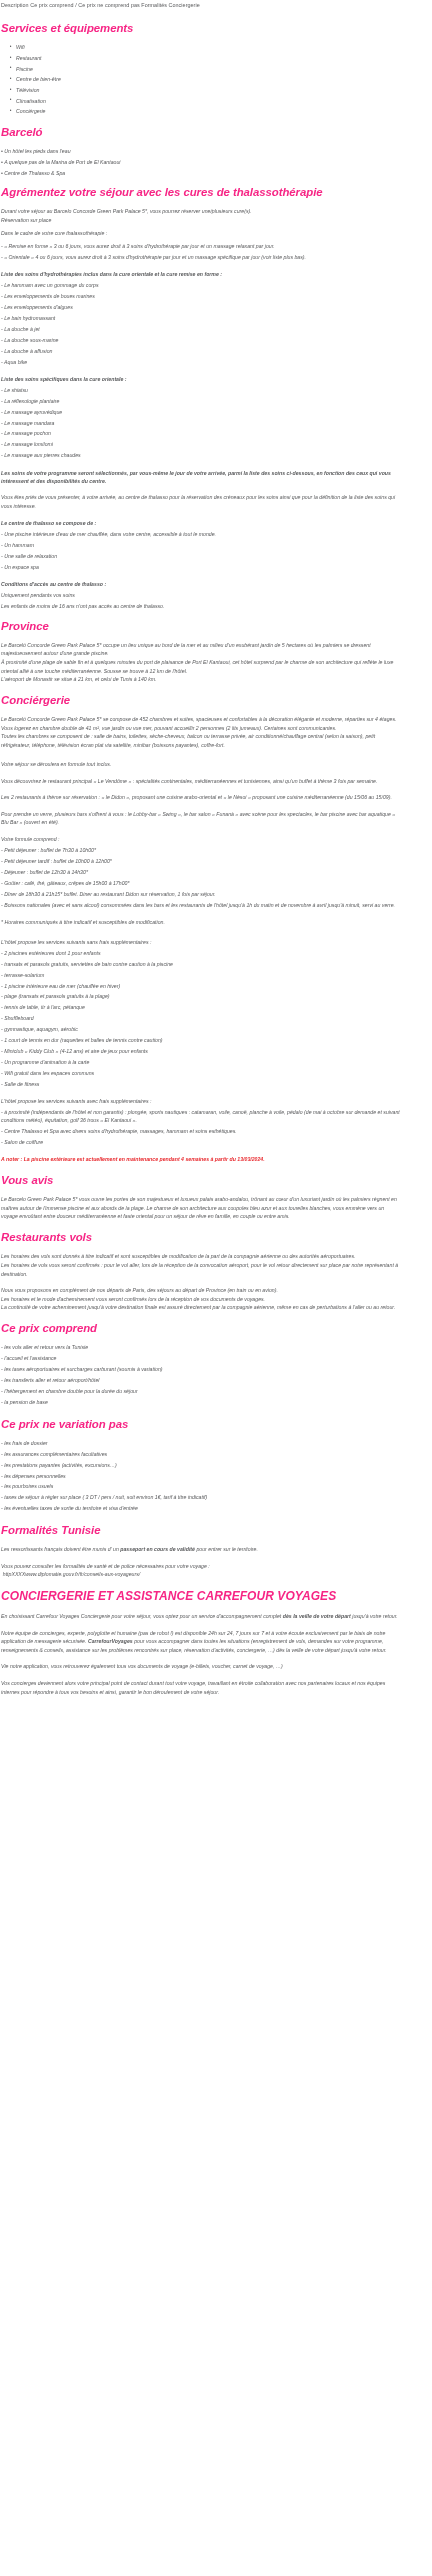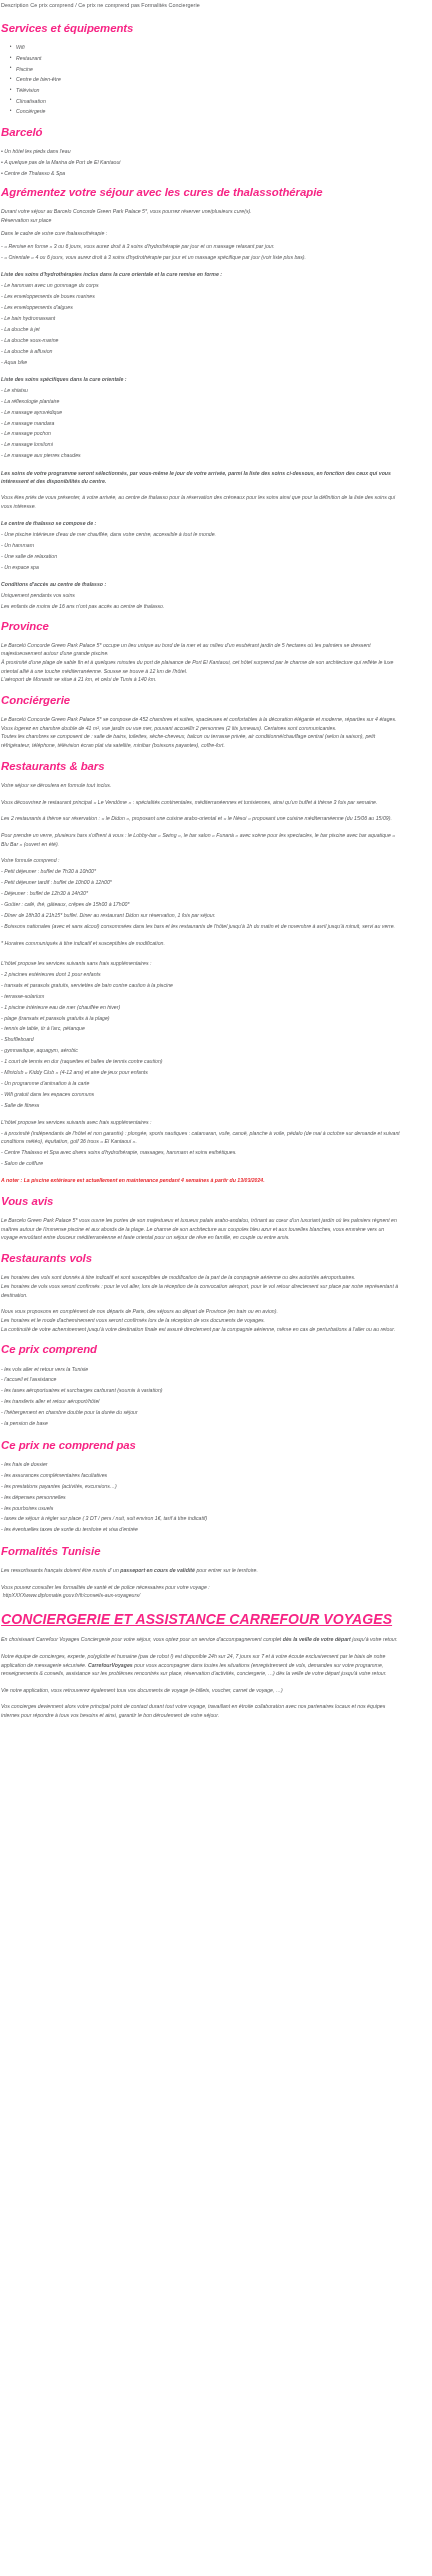--- a/index.html
+++ b/index.html
@@ -32,23 +32,22 @@
   h2.section-title {
     font-style: italic;
     font-weight: bold;
     color: #f72585;
     margin: 0 0 8px 0;
     font-size: 11.4px;
     line-height: 1.15;
     letter-spacing: -0.005em;
   }
   h2.section-title.caps {
-    font-size: 14px;
+    font-size: 12px;
     letter-spacing: 0.005em;
-    text-decoration: underline;
   }
   .para {
     margin: 0 0 4.6px 0;
     line-height: 1.66;
   }
   .para.tight { margin-bottom: 0; }
   ul.bullets {
     margin: 0 0 10.3px 0;
     padding-left: 15px;
     list-style: none;
@@ -160,21 +159,20 @@
   <h2 class="section-title">Province</h2>
   <div class="para tight">Le Barceló Concorde Green Park Palace 5* occupe un lieu unique au bord de la mer et au milieu d'un exubérant jardin de 5 hectares où les palmiers se dressent majestueusement autour d'une grande piscine.</div>
   <div class="para tight">À proximité d'une plage de sable fin et à quelques minutes du port de plaisance de Port El Kantaoui, cet hôtel surprend par le charme de son architecture qui reflète le luxe oriental allié à une touche méditerranéenne. Sousse se trouve à 12 km de l'hôtel.</div>
   <div class="para" style="margin-bottom:10.3px;">L'aéroport de Monastir se situe à 21 km, et celui de Tunis à 140 km.</div>
 
   <h2 class="section-title">Conciérgerie</h2>
   <div class="para tight">Le Barceló Concorde Green Park Palace 5* se compose de 452 chambres et suites, spacieuses et confortables à la décoration élégante et moderne, réparties sur 4 étages.</div>
   <div class="para tight">Vous logerez en chambre double de 41 m², vue jardin ou vue mer, pouvant accueillir 2 personnes (2 lits jumeaux). Certaines sont communicantes.</div>
   <div class="para" style="margin-bottom:10.3px;">Toutes les chambres se composent de : salle de bains, toilettes, sèche-cheveux, balcon ou terrasse privée, air conditionné/chauffage central (selon la saison), petit réfrigérateur, téléphone, télévision écran plat via satellite, minibar (boissons payantes), coffre-fort.</div>
 
-  <h2 class="section-title">Restaurants &amp; bars</h2>
   <div class="para" style="margin-bottom:8px;">Votre séjour se déroulera en formule tout inclus.</div>
   <div class="para" style="margin-bottom:8px;">Vous découvrirez le restaurant principal « Le Vendôme » : spécialités continentales, méditerranéennes et tunisiennes, ainsi qu'un buffet à thème 3 fois par semaine.</div>
   <div class="para" style="margin-bottom:8px;">Les 2 restaurants à thème sur réservation : « le Didon », proposant une cuisine arabo-oriental et « le Nèsoi » proposant une cuisine méditerranéenne (du 15/06 au 15/09).</div>
   <div class="para" style="margin-bottom:8px;">Pour prendre un verre, plusieurs bars s'offrent à vous : le Lobby-bar « Swing », le bar salon « Funanà » avec scène pour les spectacles, le bar piscine avec bar aquatique « Blu Bar » (ouvert en été).</div>
   <div class="dashline">Votre formule comprend :</div>
   <div class="group">
     <div class="dashline">- Petit déjeuner : buffet de 7h30 à 10h00*</div>
     <div class="dashline">- Petit déjeuner tardif : buffet de 10h00 à 12h00*</div>
     <div class="dashline">- Déjeuner : buffet de 12h30 à 14h30*</div>
     <div class="dashline">- Goûter : café, thé, gâteaux, crêpes de 15h00 à 17h00*</div>
@@ -220,21 +218,21 @@
   <h2 class="section-title">Ce prix comprend</h2>
   <div class="group" style="margin-bottom:11.4px;">
     <div class="dashline">- les vols aller et retour vers la Tunisie</div>
     <div class="dashline">- l'accueil et l'assistance</div>
     <div class="dashline">- les taxes aéroportuaires et surcharges carburant (soumis à variation)</div>
     <div class="dashline">- les transferts aller et retour aéroport/hôtel</div>
     <div class="dashline">- l'hébergement en chambre double pour la durée du séjour</div>
     <div class="dashline">- la pension de base</div>
   </div>
 
-  <h2 class="section-title">Ce prix ne comprend pas</h2>
+  <h2 class="section-title">Ce prix ne variation pas</h2>
   <div class="group" style="margin-bottom:11.4px;">
     <div class="dashline">- les frais de dossier</div>
     <div class="dashline">- les assurances complémentaires facultatives</div>
     <div class="dashline">- les prestations payantes (activités, excursions…)</div>
     <div class="dashline">- les dépenses personnelles</div>
     <div class="dashline">- les pourboires usuels</div>
     <div class="dashline">- taxes de séjour à régler sur place ( 3 DT / pers / nuit, soit environ 1€, tarif à titre indicatif)</div>
     <div class="dashline">- les éventuelles taxes de sortie du territoire et visa d'entrée</div>
   </div>
 

